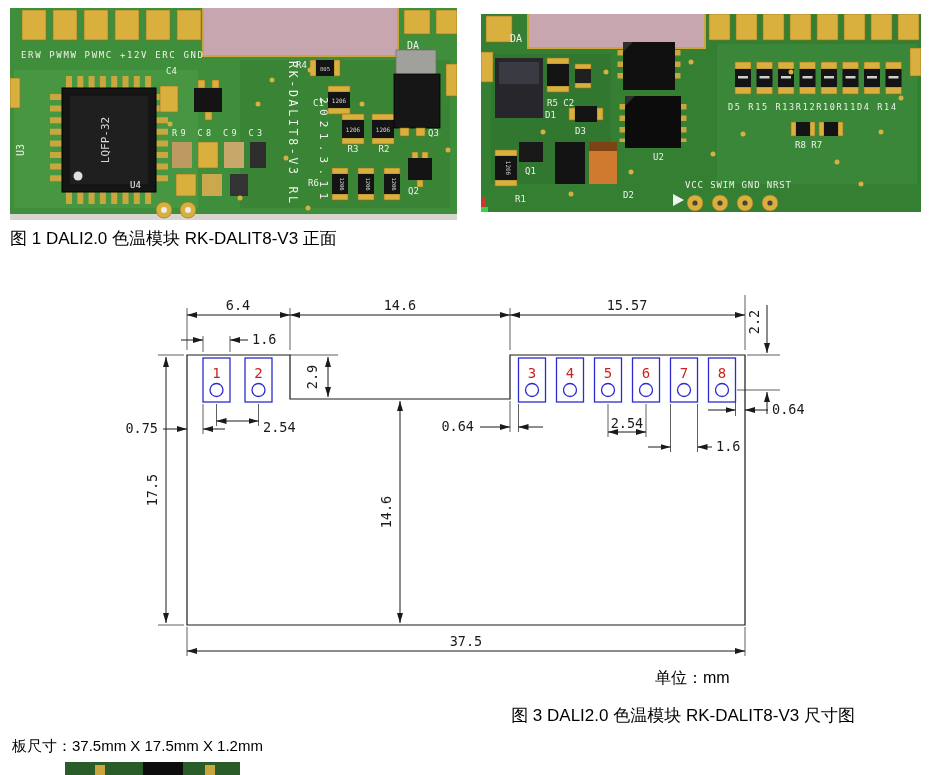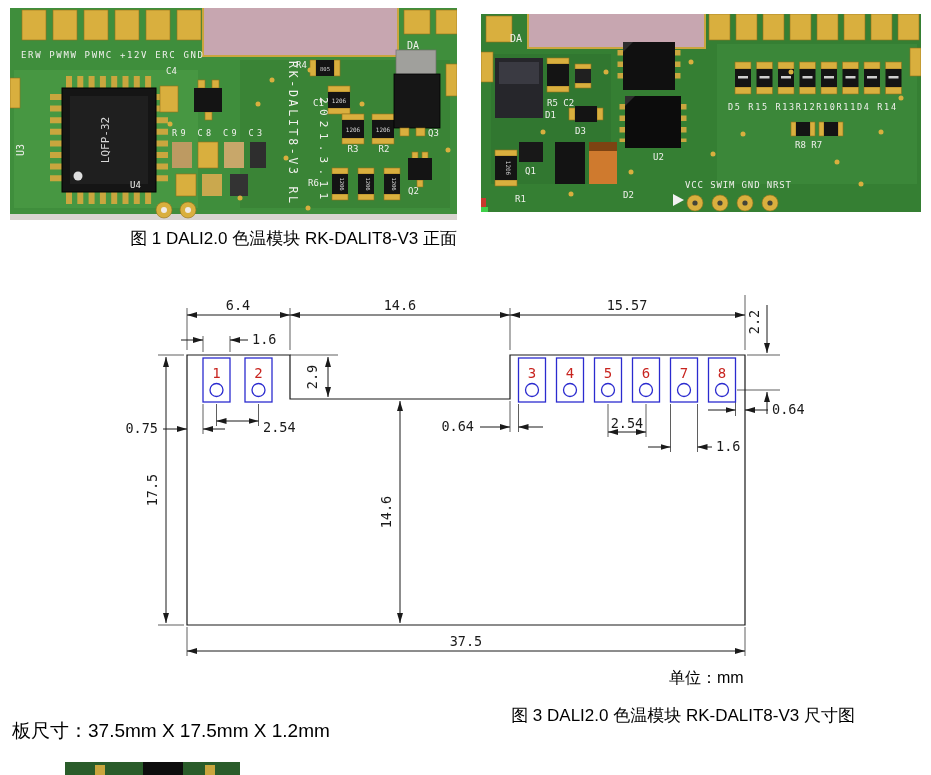--- a/index.html
+++ b/index.html
@@ -1,23 +1,23 @@
 <!DOCTYPE html>
 <html><head>
 <meta charset="utf-8">
 <style>
   html,body{margin:0;padding:0;background:#fff;}
   .page{position:relative;width:931px;height:775px;background:#ffffff;overflow:hidden;
         font-family:"Liberation Sans", sans-serif;color:#000;}
   .photo{position:absolute;}
   .photo svg{display:block;}
-  .caption{position:absolute;text-align:right;font-size:17px;color:#000;}
-  .unit-label{position:absolute;left:655px;top:668px;font-size:16px;margin-left:14px;}
+  .caption{position:absolute;text-align:left;font-size:17px;color:#000;}
+  .unit-label{position:absolute;left:655px;top:668px;font-size:16px;}
   .caption3{position:absolute;left:115px;top:704px;width:740px;text-align:right;font-size:17px;}
-  .board-size{position:absolute;left:12px;top:718px;font-size:19px;}
+  .board-size{position:absolute;left:12px;top:737px;font-size:15px;}
   .drawing{position:absolute;left:0;top:280px;}
   .artifact{position:absolute;left:65px;top:762px;width:175px;height:13px;background:#2a5c2a;overflow:hidden;}
   .artifact .blk{position:absolute;left:78px;top:0;width:40px;height:13px;background:#0d0d0d;}
   .artifact .pad{position:absolute;left:30px;top:3px;width:10px;height:10px;background:#c9a63e;}
   .artifact .pad2{position:absolute;left:140px;top:3px;width:10px;height:10px;background:#c9a63e;}
 
   
   .dimtext{font:13.5px "DejaVu Sans Mono", monospace; fill:#1a1a1a;}
   .padnum{font:14px "DejaVu Sans Mono", monospace; fill:#c8241f; text-anchor:middle;}
   .silk{fill:#f0f0ec; font-family:"DejaVu Sans Mono", monospace;}

